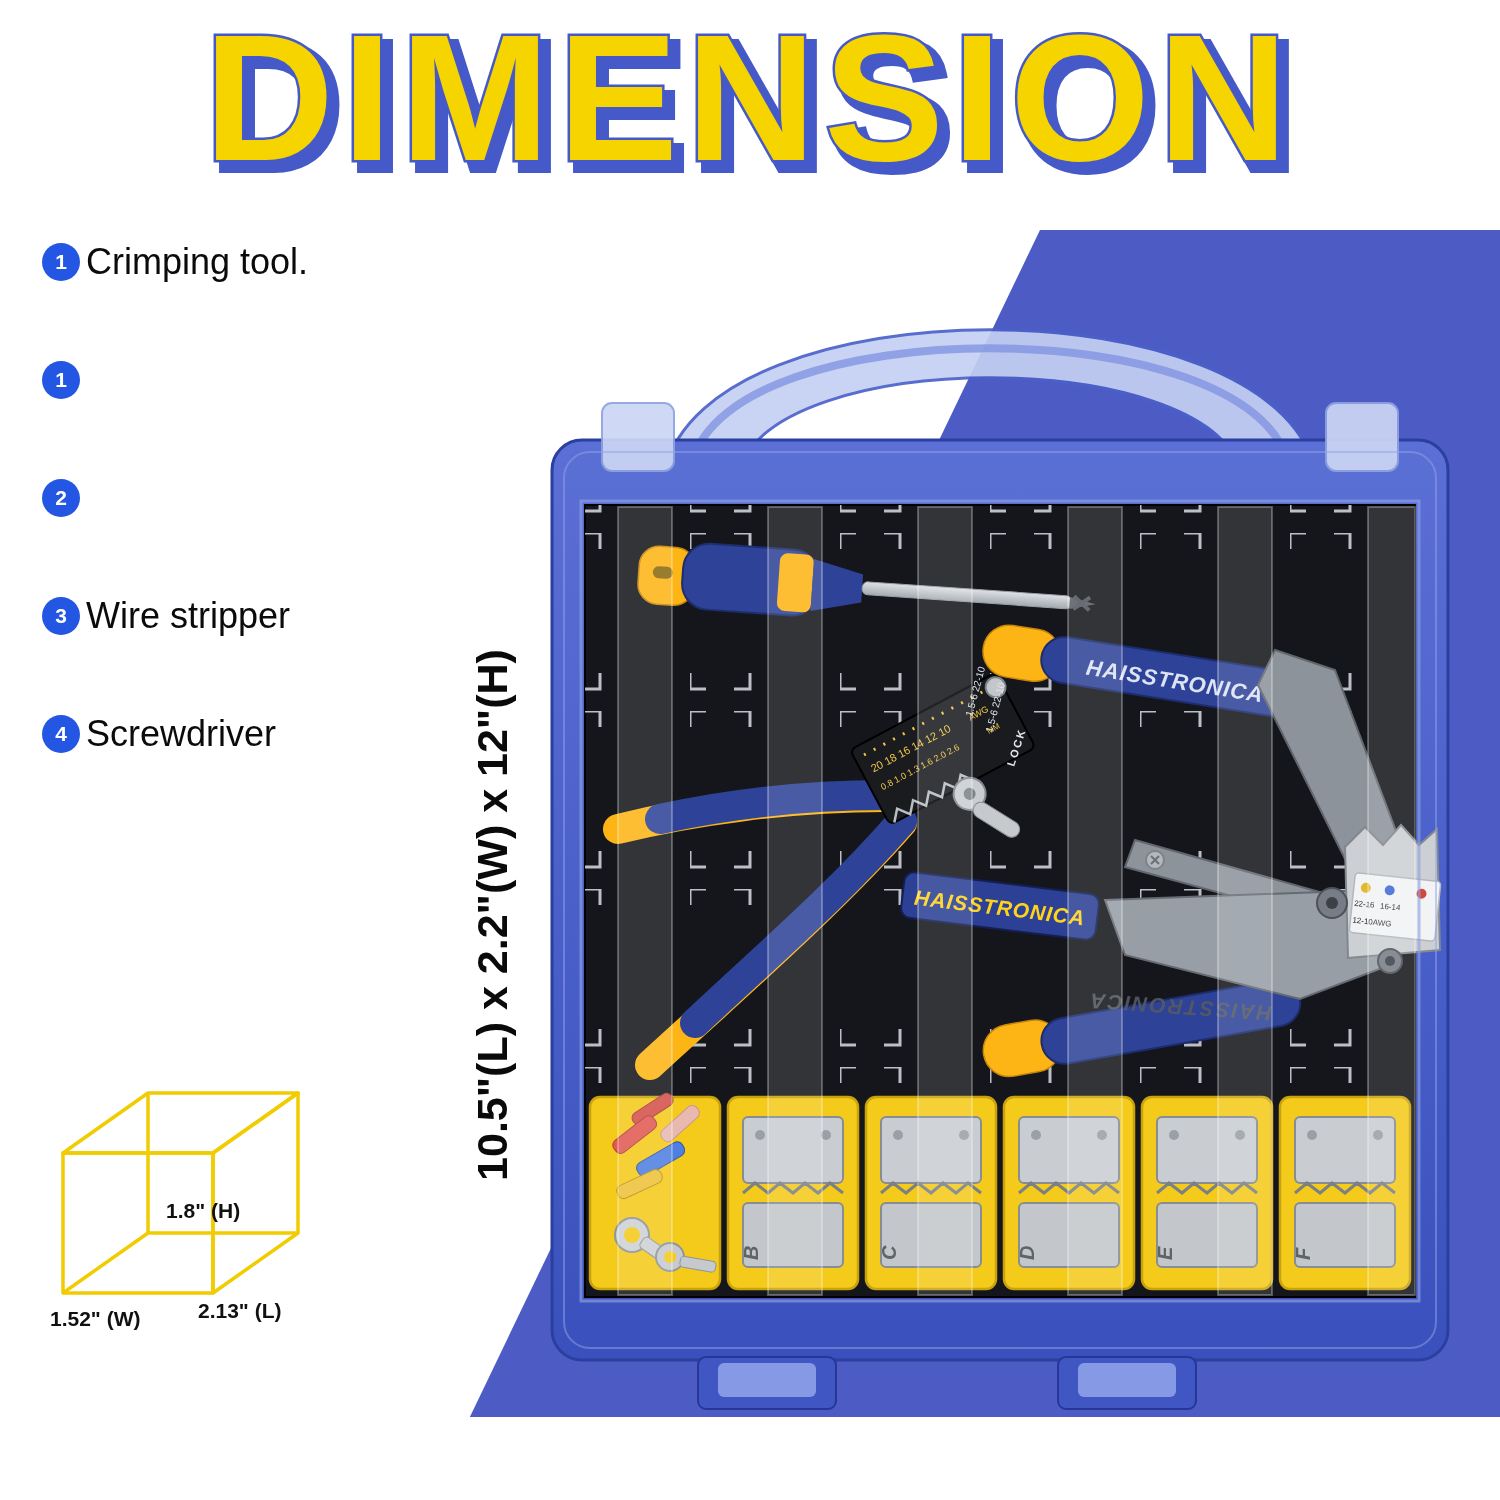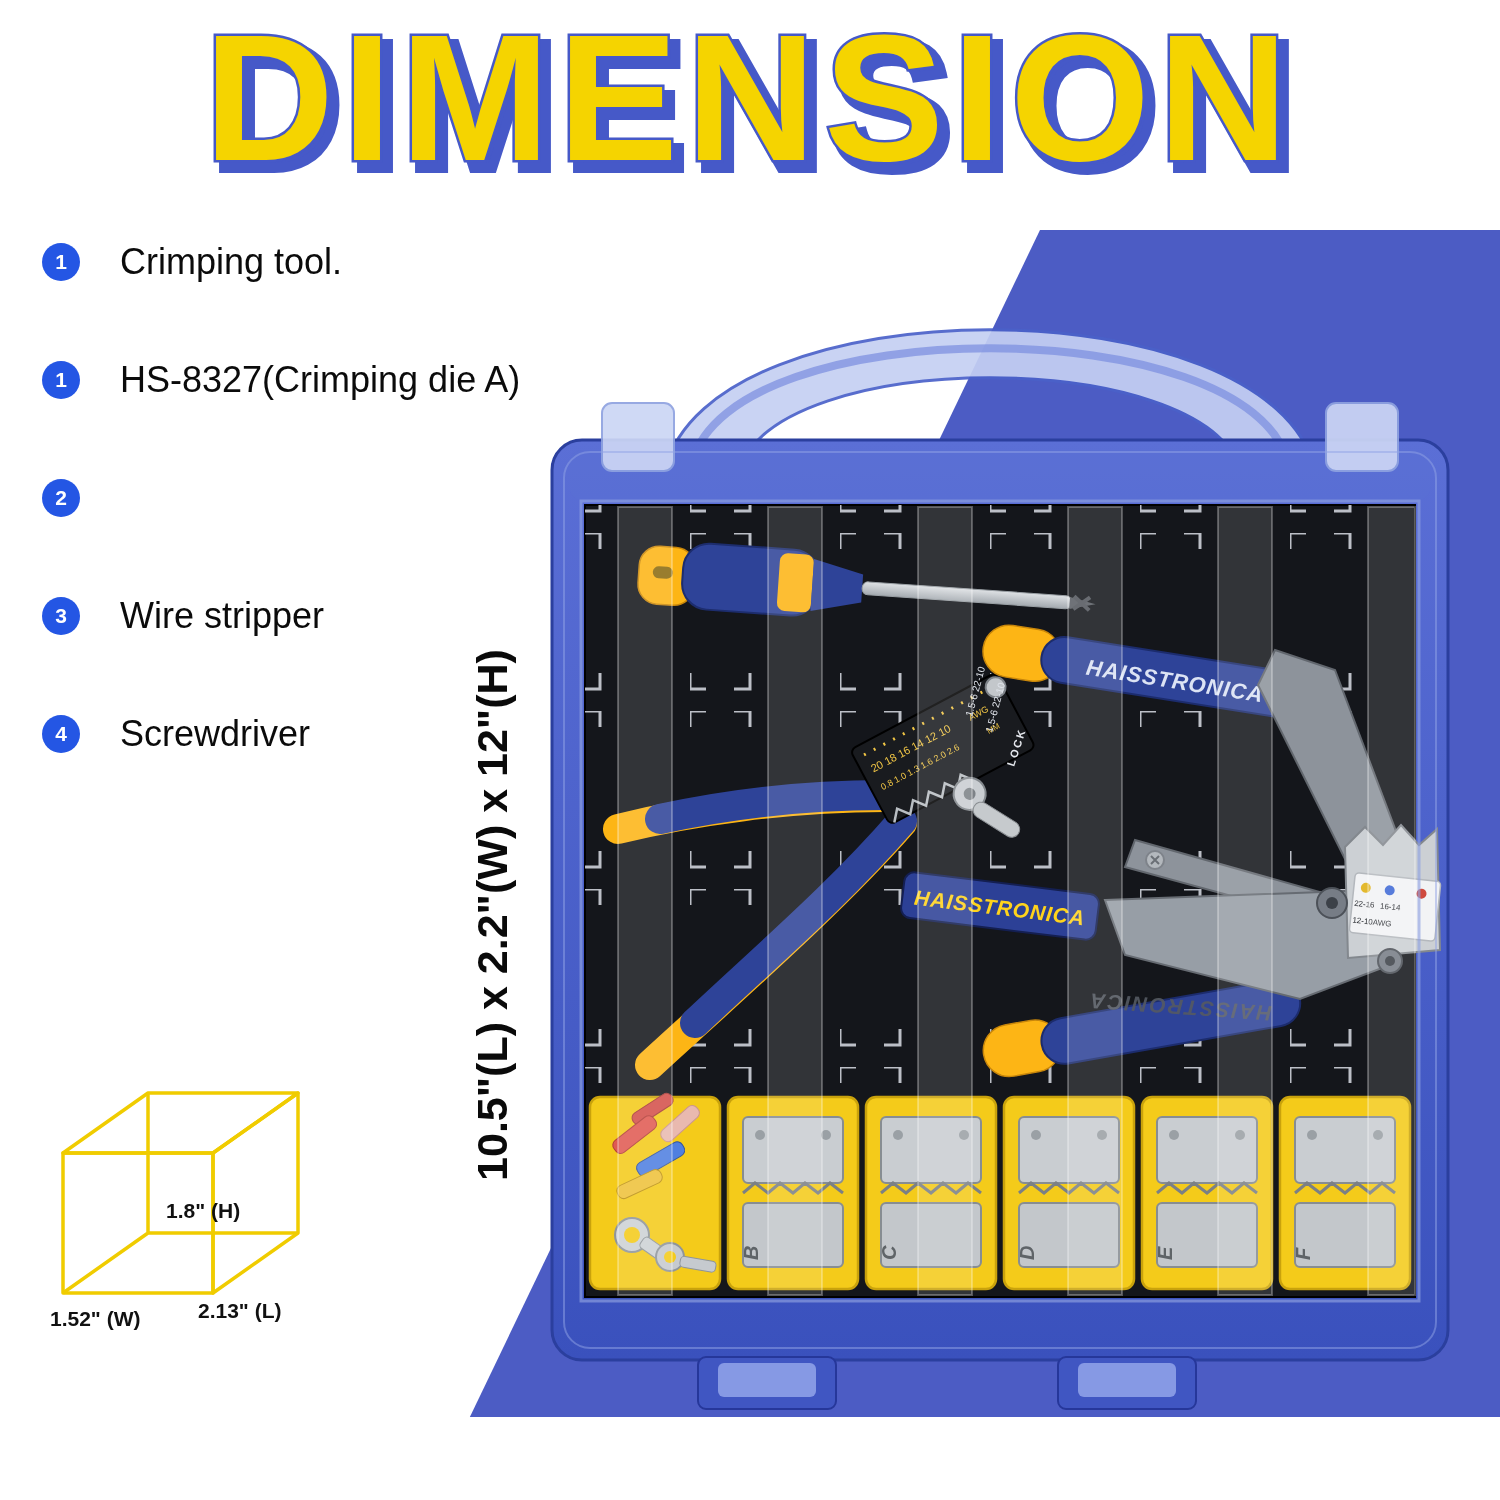--- a/index.html
+++ b/index.html
@@ -6,21 +6,21 @@
   .canvas{position:relative;width:1500px;height:1417px;overflow:hidden;background:#ffffff;
           font-family:"Liberation Sans", sans-serif;}
   .bg-diagonal{position:absolute;left:0;top:0;width:1500px;height:1500px;background:#4c5cc4;
           clip-path:polygon(1040px 230px,1500px 230px,1500px 1500px,430px 1500px);}
   .title-svg{position:absolute;left:0;top:8px;}
   .parts{position:absolute;left:42px;top:240px;}
   .part-row{display:flex;align-items:center;height:44px;margin-bottom:74px;}
   .badge{width:38px;height:38px;border-radius:50%;background:#2456e4;color:#fff;
          display:flex;align-items:center;justify-content:center;
          font-size:21px;font-weight:bold;flex:0 0 38px;}
-  .part-label{margin-left:40px;font-size:36px;color:#0b0b0b;white-space:nowrap;}
+  .part-label{margin-left:6px;font-size:36px;color:#0b0b0b;white-space:nowrap;}
   .vertical-dim{position:absolute;left:492px;top:915px;transform:translate(-50%,-50%) rotate(-90deg);
          white-space:nowrap;font-size:43px;font-weight:bold;color:#0a0a0a;}
   .cube-svg{position:absolute;left:48px;top:1068px;}
   .case-svg{position:absolute;left:540px;top:255px;}
 </style>
 </head>
 <body>
 
 <div class="canvas">
 
@@ -31,21 +31,20 @@
     <text x="750" y="152" text-anchor="middle" font-family="Liberation Sans, sans-serif" font-size="180" font-weight="bold" letter-spacing="8" fill="#f5d400" stroke="#4659c8" stroke-width="5" paint-order="stroke">DIMENSION</text>
   </svg>
 
   <div class="parts">
     <div class="part-row">
       <div class="badge">1</div>
       <div class="part-label">Crimping tool.</div>
     </div>
     <div class="part-row">
       <div class="badge">1</div>
-      <div class="part-label">HS-8327(Crimping die A)</div>
     </div>
     <div class="part-row">
       <div class="badge">2</div>
     </div>
     <div class="part-row">
       <div class="badge">3</div>
       <div class="part-label">Wire stripper</div>
     </div>
     <div class="part-row">
       <div class="badge">4</div>

